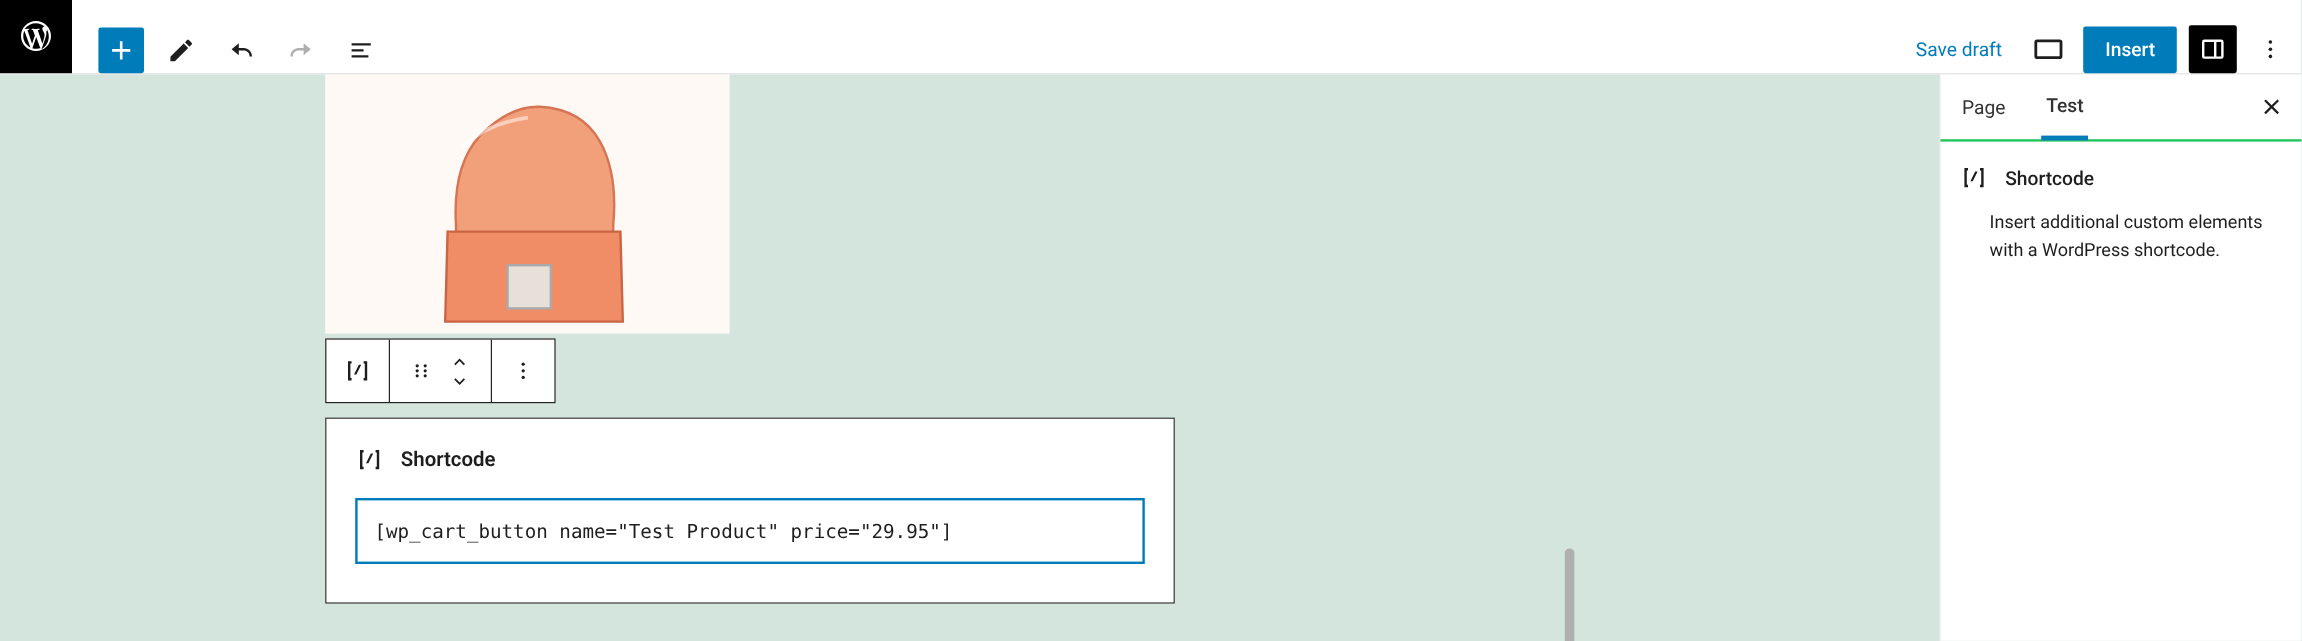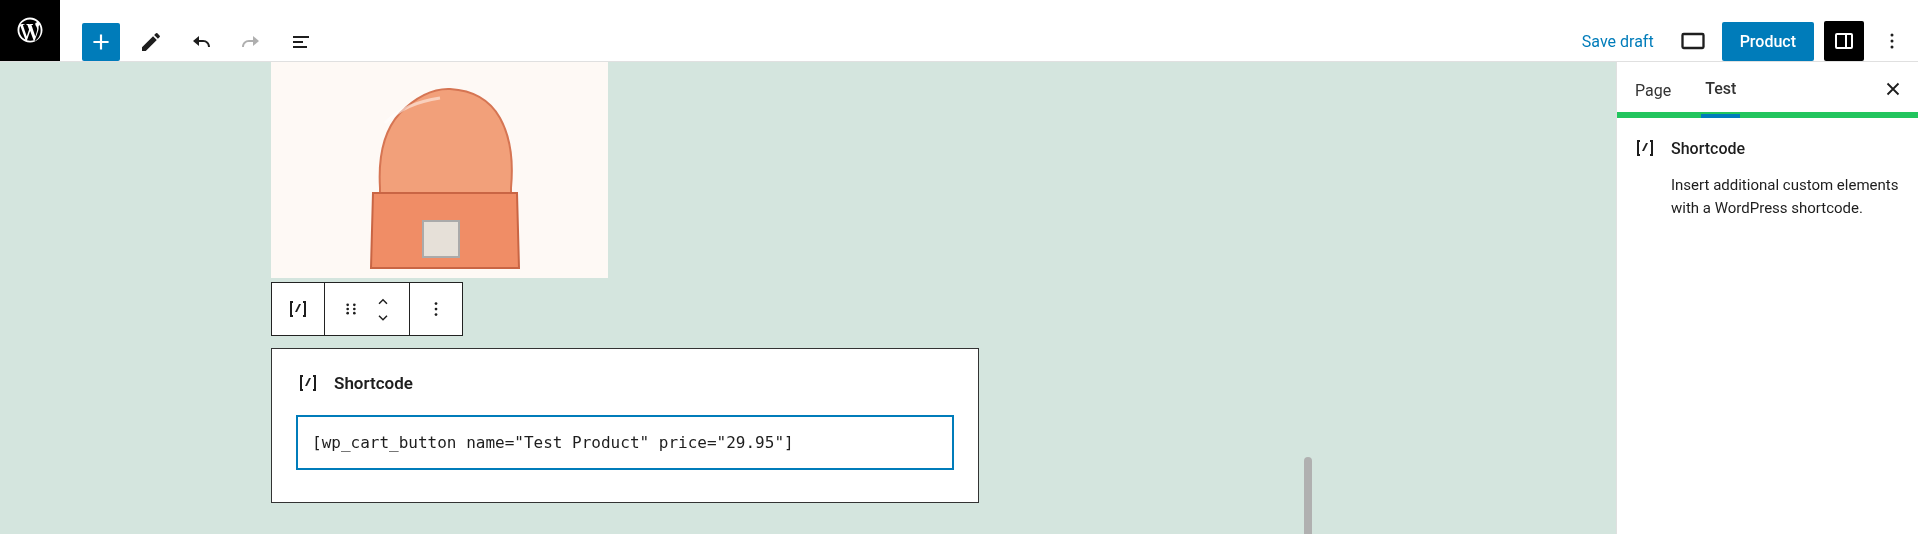--- a/index.html
+++ b/index.html
@@ -189,22 +189,23 @@
       position: absolute;
       right: 0;
       top: 62px;
       bottom: 0;
       width: 302px;
       background: #fff;
       border-left: 1px solid #e0e0e0;
     }
     .sidebar-tabs {
       display: flex;
+      align-items: center;
       height: 56px;
-      border-bottom: 6px solid #22c55e;
+      border-bottom: 2px solid #22c55e;
       padding: 0 14px;
       position: relative;
     }
     .tab {
       padding: 0 4px;
       margin-right: 26px;
       font-size: 16px;
       color: #333;
       cursor: pointer;
       height: 56px;
@@ -232,21 +233,21 @@
     }
     .sidebar-card-head .title {
       font-size: 16px;
       font-weight: 500;
       color: #1e1e1e;
     }
     .sidebar-desc {
       font-size: 15px;
       color: #1e1e1e;
       line-height: 1.5;
-      margin-left: 38px;
+      margin-left: 25px;
     }
     .scrollbar-thumb {
       position: absolute;
       right: 304px;
       top: 395px;
       width: 8px;
       height: 92px;
       background: #b0b0b0;
       border-radius: 4px;
     }
@@ -289,21 +290,21 @@
     </div>
   </div>
 
   <div class="toolbar-right">
     <span class="save-draft">Save draft</span>
     <div class="icon-btn">
       <svg width="28" height="28" viewBox="0 0 24 24" fill="none" stroke="#1e1e1e" stroke-width="2">
         <rect x="3" y="6" width="18" height="12" rx="1"></rect>
       </svg>
     </div>
-    <div class="publish-btn">Product</div>
+    <div class="publish-btn">Insert</div>
     <div class="settings-toggle">
       <svg width="24" height="24" viewBox="0 0 24 24" fill="none" stroke="#fff" stroke-width="2">
         <rect x="4" y="5" width="16" height="14" rx="1"></rect>
         <line x1="14" y1="5" x2="14" y2="19"></line>
       </svg>
     </div>
     <div class="more-vert">
       <svg width="24" height="24" viewBox="0 0 24 24" fill="#1e1e1e">
         <circle cx="12" cy="6" r="1.5"></circle>
         <circle cx="12" cy="12" r="1.5"></circle>

